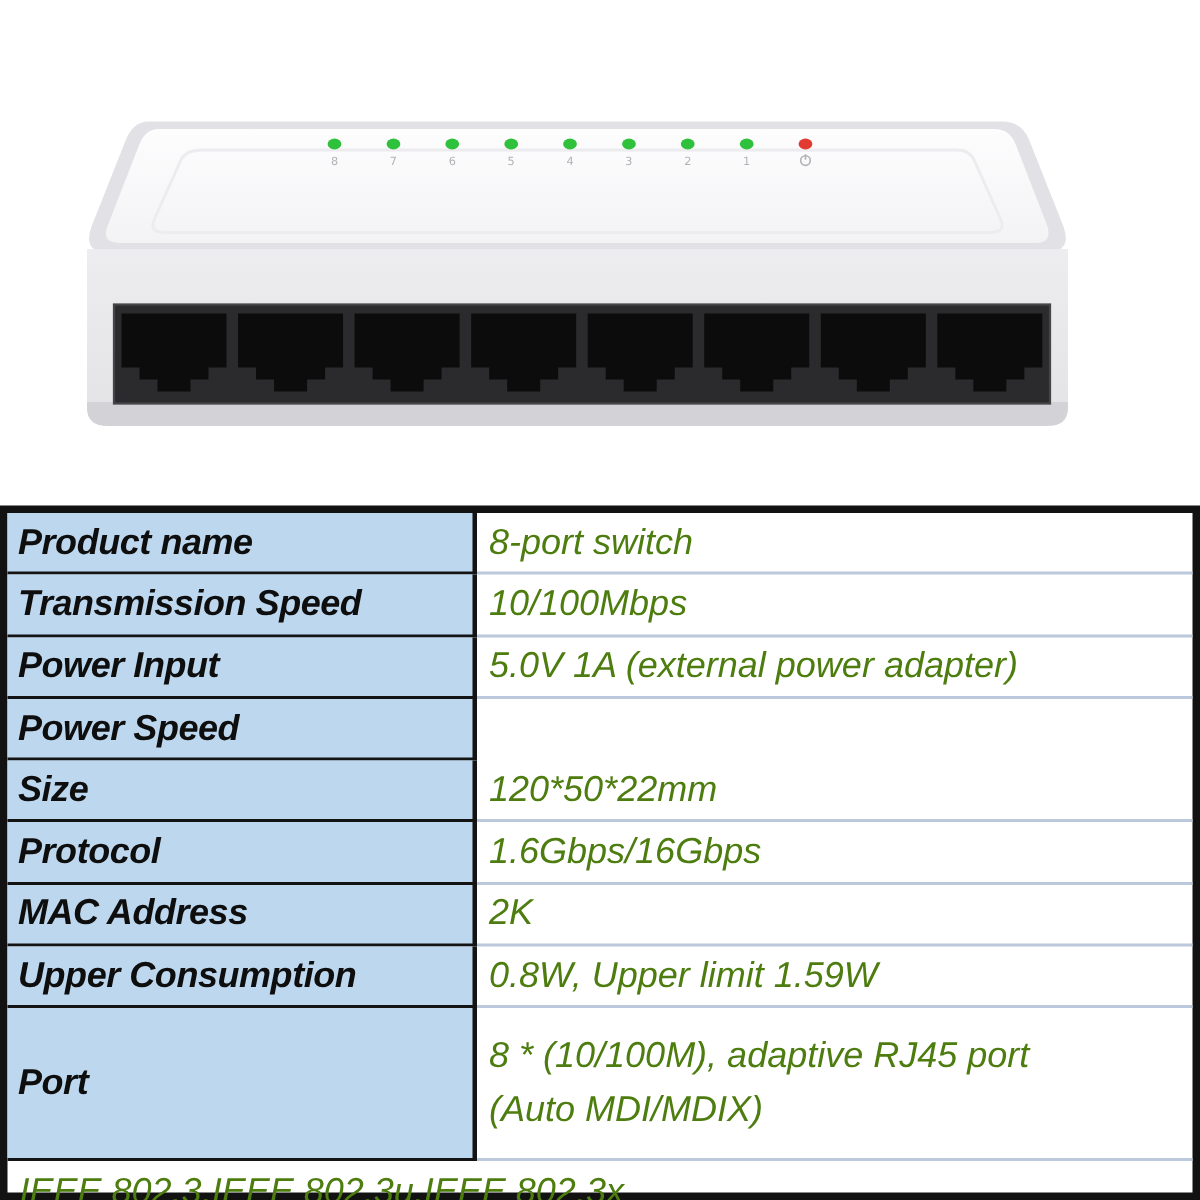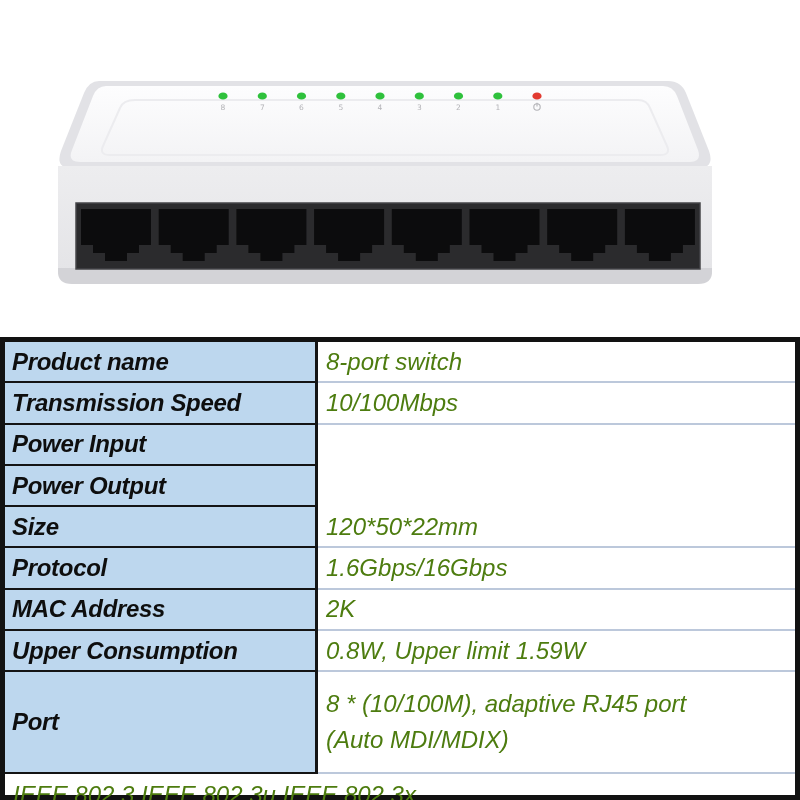--- a/index.html
+++ b/index.html
@@ -136,23 +136,24 @@
   <div class="t-row">
     <div class="t-label">Product name</div>
     <div class="t-value">8-port switch</div>
   </div>
   <div class="t-row">
     <div class="t-label">Transmission Speed</div>
     <div class="t-value">10/100Mbps</div>
   </div>
   <div class="t-row">
     <div class="t-label">Power Input</div>
+    <div class="t-value">5.0V 1A (external power adapter)</div>
   </div>
   <div class="t-row">
-    <div class="t-label">Power Output</div>
+    <div class="t-label">Power Speed</div>
   </div>
   <div class="t-row">
     <div class="t-label">Size</div>
     <div class="t-value">120*50*22mm</div>
   </div>
   <div class="t-row">
     <div class="t-label">Protocol</div>
     <div class="t-value">1.6Gbps/16Gbps</div>
   </div>
   <div class="t-row">

